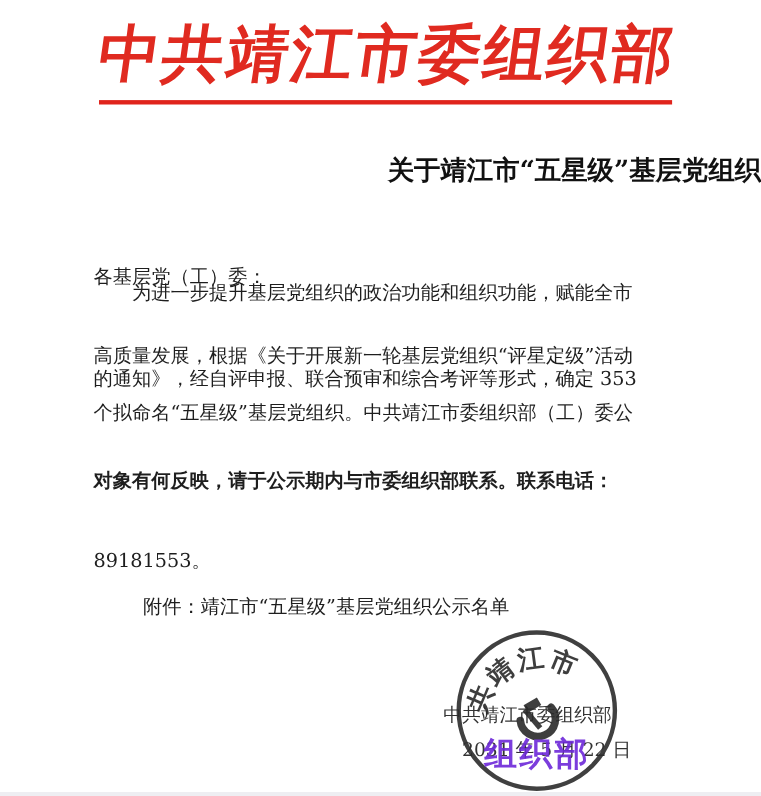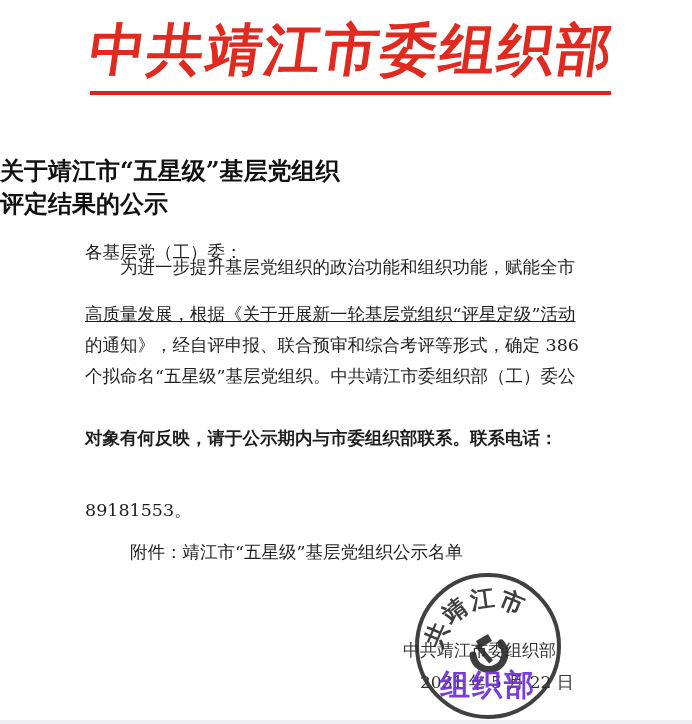--- a/index.html
+++ b/index.html
@@ -52,27 +52,26 @@
       left: 90px;
       top: 91px;
       width: 521px;
       height: 4px;
       background: #e0241c;
     }
     .title {
       position: absolute;
       left: 0;
       width: 692px;
-      text-align: left;
+      text-align: right;
       font-family: "DejaVu Serif", serif;
       font-weight: bold;
       font-size: 24px;
       color: #111;
       line-height: 34px;
-      margin-top: 16px;
     }
     .title.l1 { top: 138px; }
     .title.l2 { top: 171px; }
     .body-text {
       position: absolute;
       left: 85px;
       font-family: "DejaVu Serif", "Liberation Serif", serif;
       font-size: 17.5px;
       color: #1e1e1e;
       line-height: 31px;
@@ -129,27 +128,26 @@
     <span class="masthead-char">江</span>
     <span class="masthead-char">市</span>
     <span class="masthead-char">委</span>
     <span class="masthead-char">组</span>
     <span class="masthead-char">织</span>
     <span class="masthead-char">部</span>
   </div>
   <div class="red-rule"></div>
 
   <div class="title l1">关于靖江市“五星级”基层党组织</div>
-  <div class="title l2">评定结果的公示</div>
 
   <div class="body-text salutation">各基层党（工）委：</div>
 
   <div class="body-text p-line" style="top:252px;">　　为进一步提升基层党组织的政治功能和组织功能，赋能全市</div>
-  <div class="body-text p-line" style="top:299px;text-decoration:underline;">高质量发展，根据《关于开展新一轮基层党组织“评星定级”活动</div>
-  <div class="body-text p-line" style="top:330px;">的通知》，经自评申报、联合预审和综合考评等形式，确定 386</div>
+  <div class="body-text p-line" style="top:309px;">高质量发展，根据《关于开展新一轮基层党组织“评星定级”活动</div>
+  <div class="body-text p-line" style="top:330px;">的通知》，经自评申报、联合预审和综合考评等形式，确定 353</div>
   <div class="body-text p-line" style="top:361px;">个拟命名“五星级”基层党组织。中共靖江市委组织部（工）委公</div>
   <div class="body-text p-line" style="top:423px;font-weight:bold;">对象有何反映，请于公示期内与市委组织部联系。联系电话：</div>
   <div class="body-text p-line" style="top:455px;margin-top:40px;">89181553。</div>
 
   <div class="body-text attachment">附件：靖江市“五星级”基层党组织公示名单</div>
 
   <div class="signature org">中共靖江市委组织部</div>
   <div class="signature date">2031 年 5 月 22 日</div>
 
   <div class="stamp">

